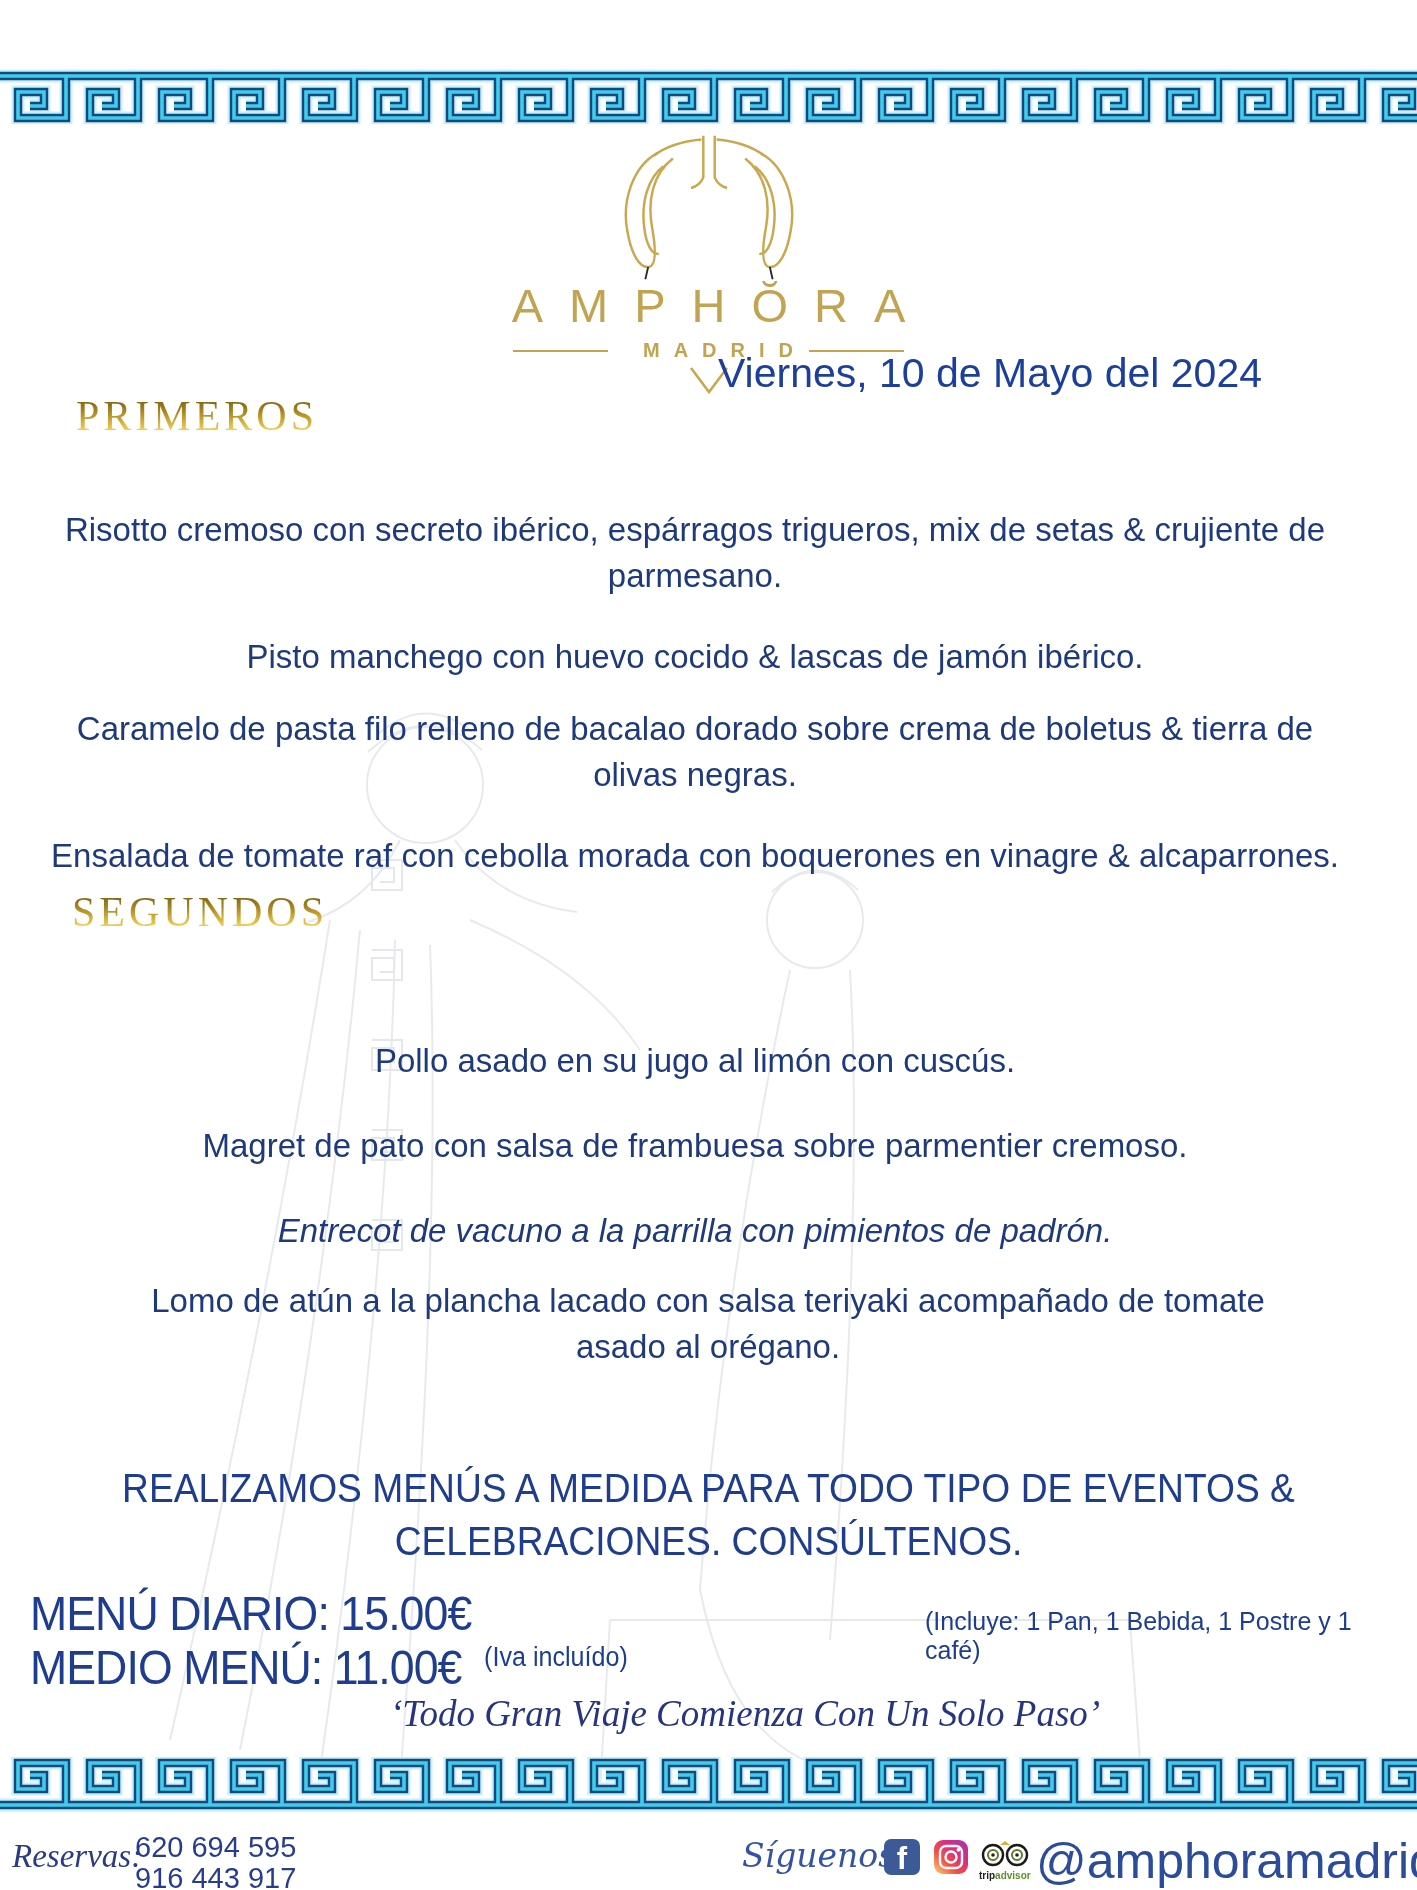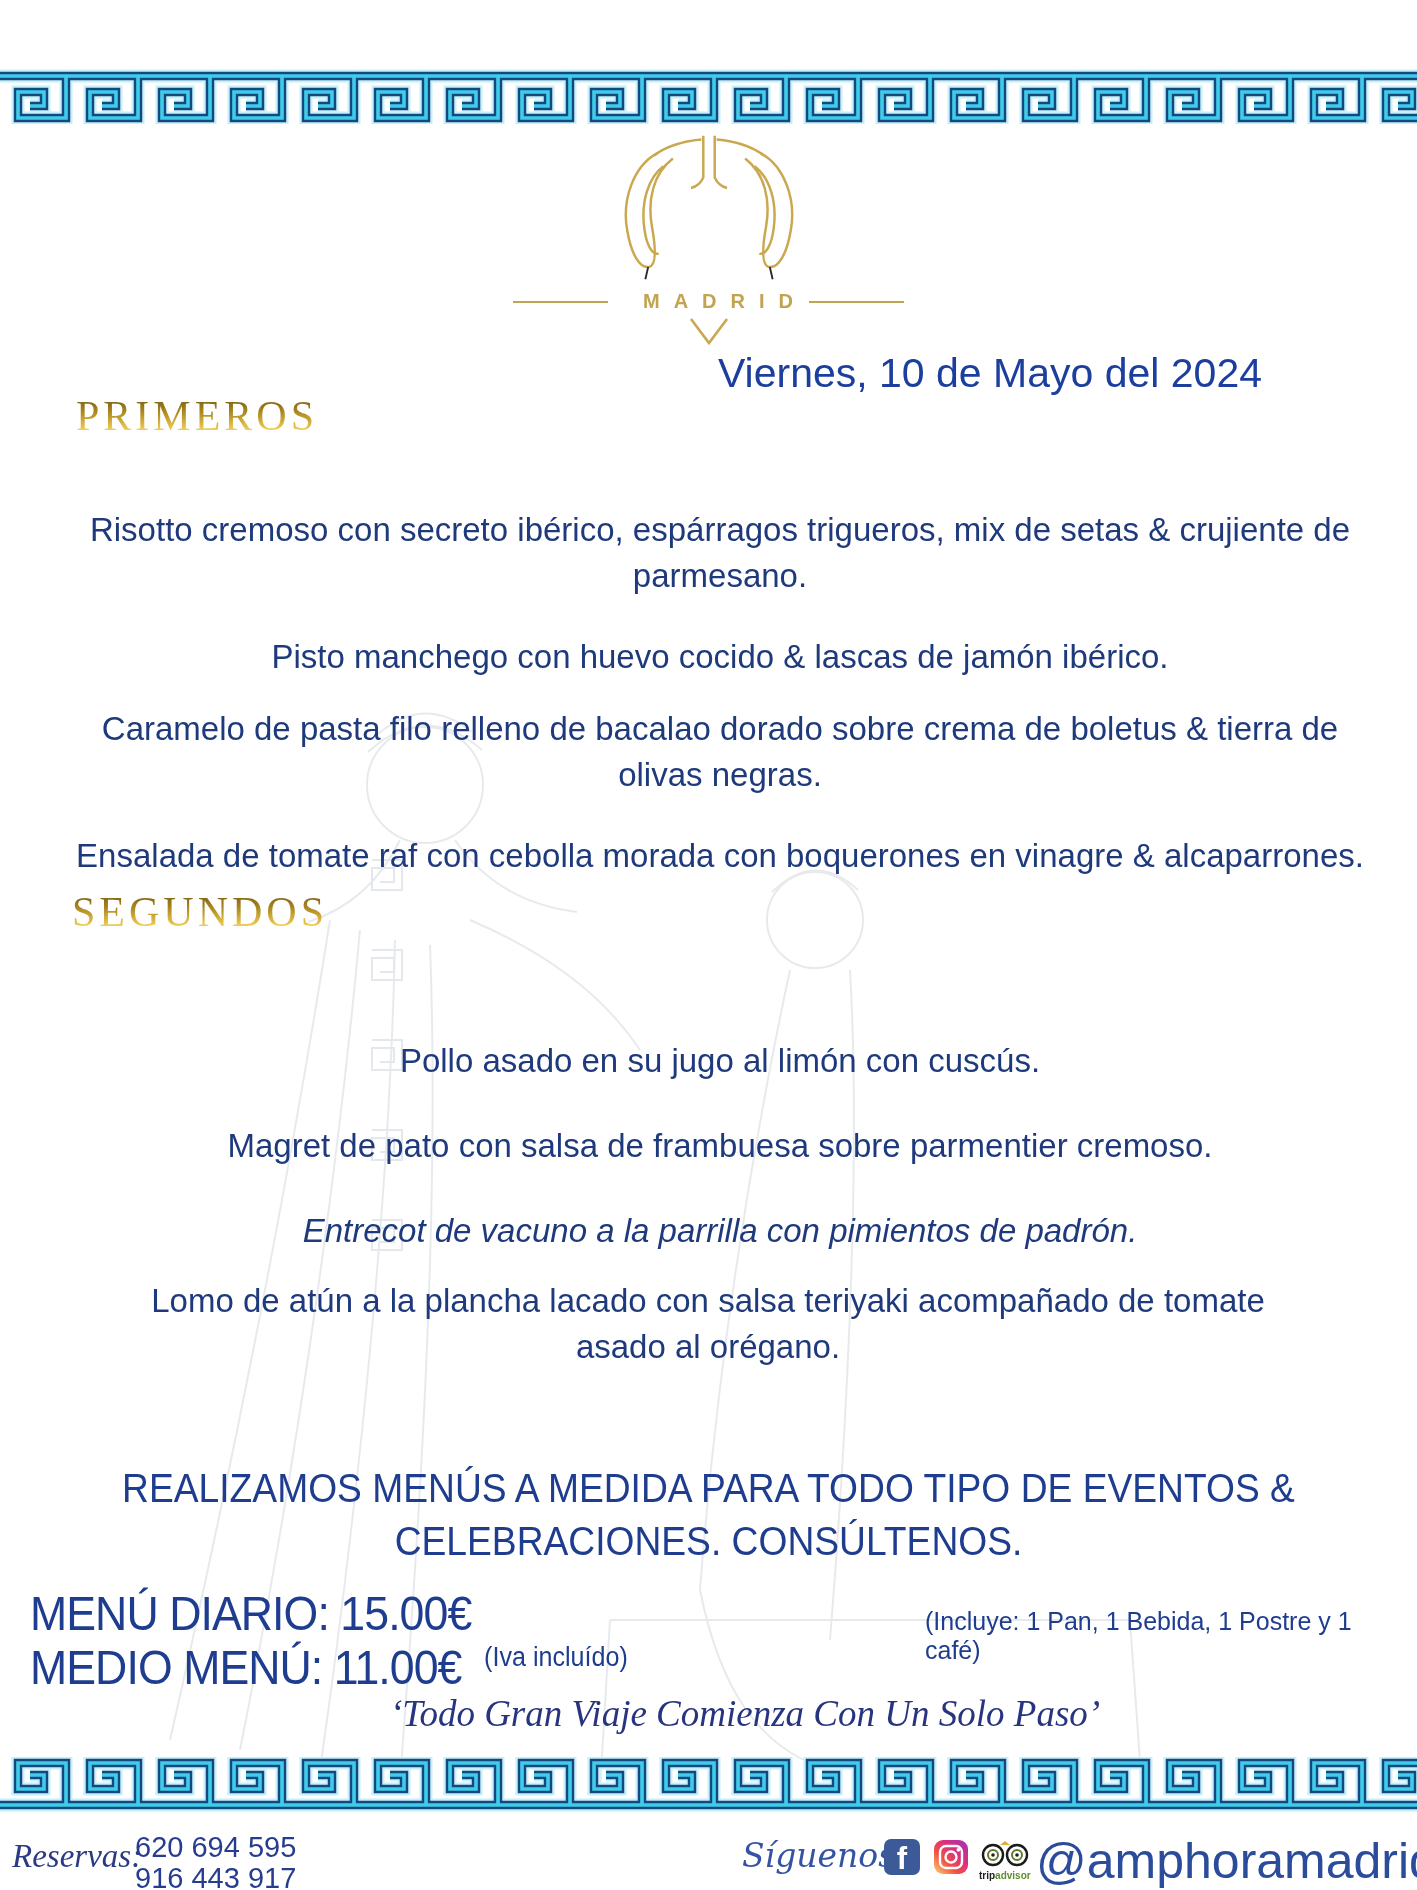--- a/index.html
+++ b/index.html
@@ -33,21 +33,21 @@
   .section-title{position:absolute;font-family:"Liberation Serif",serif;font-size:42px;
         letter-spacing:4px;color:#a8851f;}
   @supports ((-webkit-background-clip:text) or (background-clip:text)){
     .section-title{background:linear-gradient(180deg,#6e540e 5%,#a8851f 40%,#f0cc52 78%,#cfa72c 100%);
         -webkit-background-clip:text;background-clip:text;color:transparent;}
   }
   .title-primeros{left:76px;top:392px;}
   .title-segundos{left:72px;top:888px;}
 
   
-  .item{position:absolute;left:74px;width:1292px;text-align:center;
+  .item{position:absolute;left:49px;width:1292px;text-align:center;
         font-size:33px;line-height:46px;color:#1e3a7c;}
   .p1{top:474px;} .p2{top:601px;} .p3{top:673px;} .p4{top:800px;}
   .s1{top:1005px;} .s2{top:1090px;} .s3{top:1175px;font-style:italic;} .s4{top:1245px;left:133px;width:1150px;}
 
   
   .events{position:absolute;left:0;top:1462px;width:1417px;text-align:center;
         font-size:40px;line-height:53px;color:#1e3d8f;transform:scaleX(.93);transform-origin:center;}
 
   
   .price-line{position:absolute;left:30px;font-size:48px;color:#1e3d8f;letter-spacing:-1px;
@@ -150,20 +150,21 @@
         <g transform="translate(240,0) scale(-1,1)">
           <path d="M66,22 C40,36 28,72 34,104 C38,128 47,144 57,142 C65,140 64,122 60,100 C55,72 61,44 82,28"></path>
           <path d="M72,36 C56,48 48,74 52,102 C54,118 60,130 67,128"></path>
         </g>
       </g>
       <g stroke="#2a2a2a" stroke-width="2" fill="none">
         <path d="M56,142 l-3,13"></path>
         <path d="M184,142 l3,13"></path>
       </g>
     </svg>
+    <div class="brand"><span>AMPHŎRA</span></div>
     <div class="madrid-row">
       <div class="madrid-rule"></div>
       <div class="madrid"><span>MADRID</span></div>
       <div class="madrid-rule"></div>
     </div>
     <svg class="logo-foot" width="44" height="30" viewBox="0 0 44 30">
       <polyline points="4,2 22,26 40,2" stroke="#c9a84f" stroke-width="2.6" fill="none"></polyline>
     </svg>
   </div>
 

